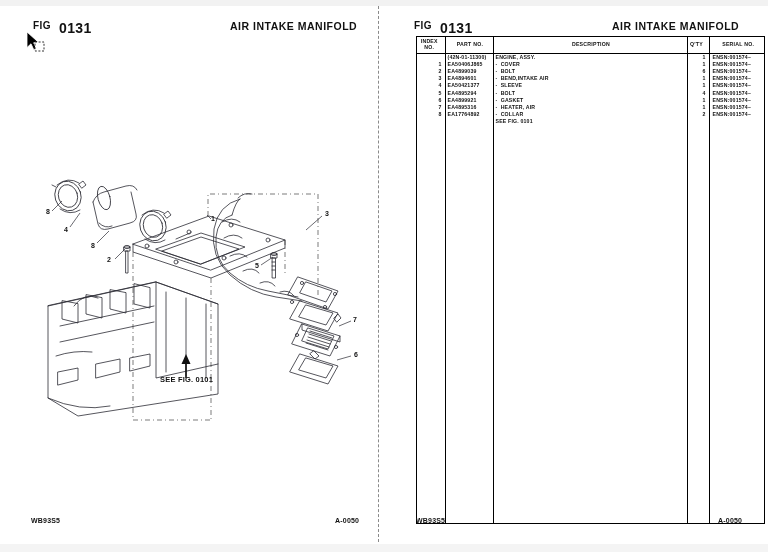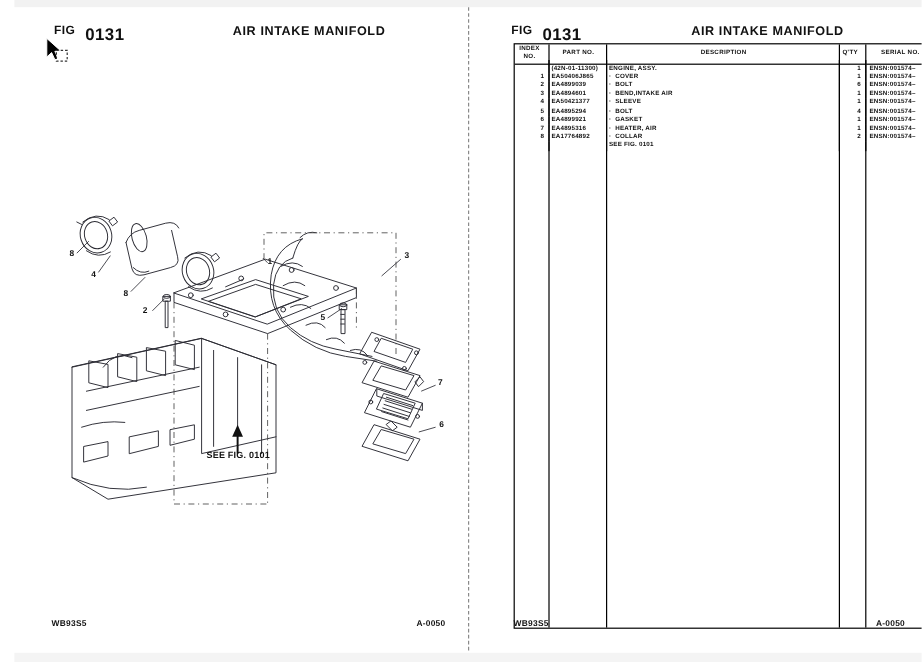--- a/index.html
+++ b/index.html
@@ -12,21 +12,21 @@
     height: 552px;
     position: relative;
     overflow: hidden;
     font-family: "Liberation Sans", sans-serif;
     color: #111;
   }
 
   
   #page {
     position: absolute;
-    left: 12px; top: 0;
+    left: 0; top: 0;
     width: 668px; height: 552px;
     background: #ffffff;
     padding-left: 28px;
   }
   .top-strip {
     position: absolute;
     left: 0; top: 0;
     width: 768px; height: 6px;
     background: #f2f2f2;
   }
@@ -72,20 +72,21 @@
     font-size: 14px;
     font-weight: bold;
     letter-spacing: .4px;
   }
   .page-title {
     position: absolute;
     font-size: 10.5px;
     font-weight: bold;
     letter-spacing: .5px;
     white-space: nowrap;
+    margin-left: 48px;
   }
 
   #left-page  .fig-label { left: 33px; top: 0; }
   #left-page  .fig-num   { left: 59px; top: 0; }
   #left-page  .page-title{ left: 182px; top: 0; }
 
   #right-page .fig-label { left: 34px; top: 0; }
   #right-page .fig-num   { left: 60px; top: 0; }
   #right-page .page-title{ left: 184px; top: 0; }
 

